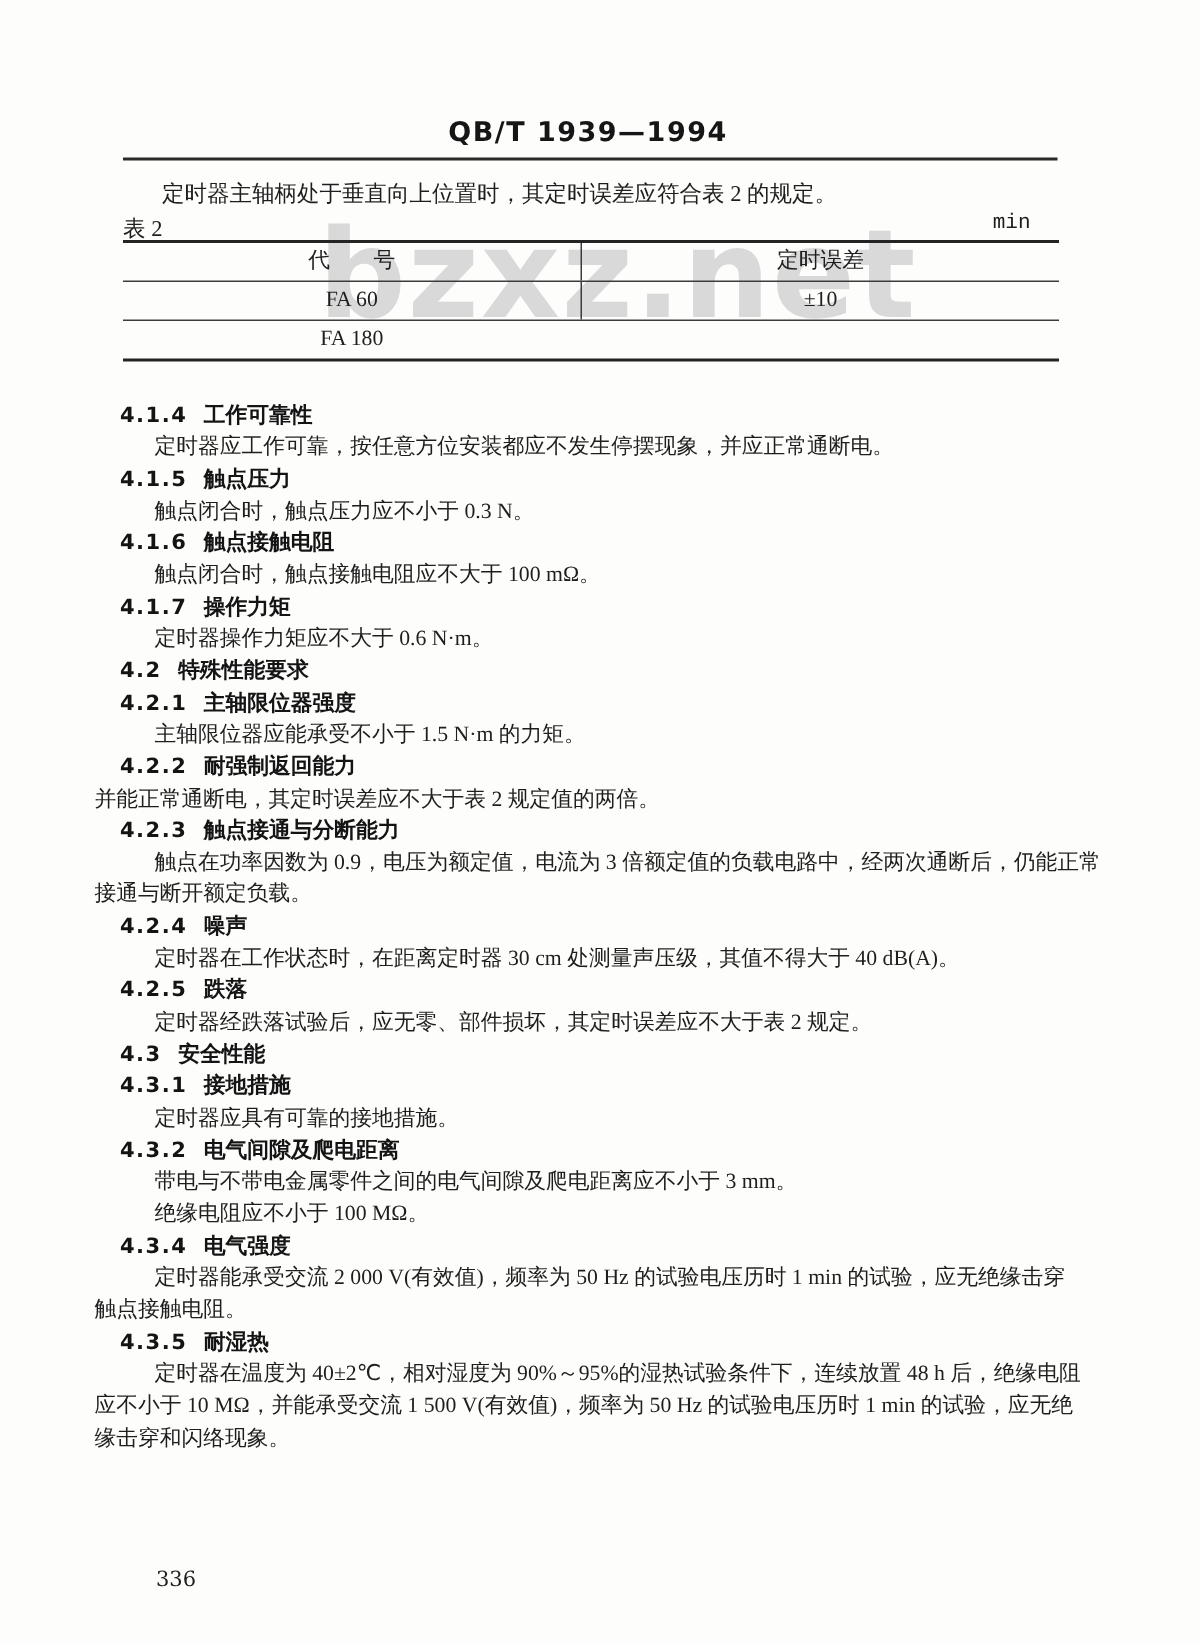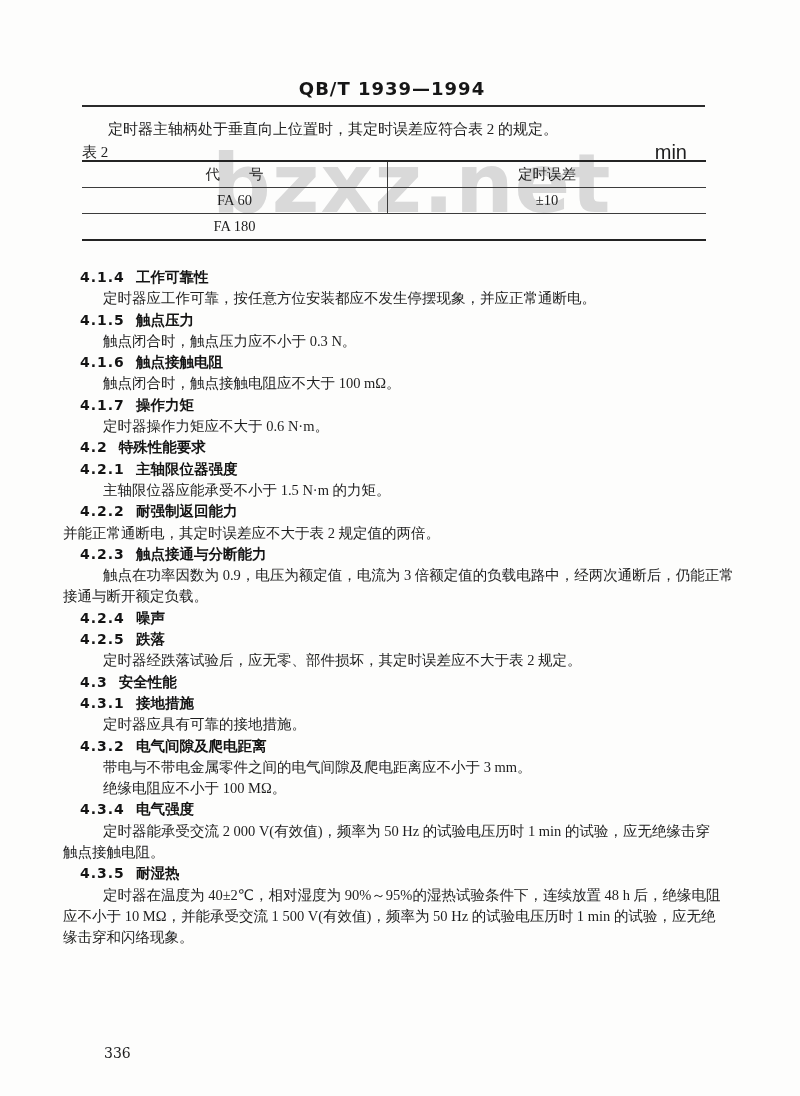--- a/index.html
+++ b/index.html
@@ -16,22 +16,22 @@
   .rule {
     position:absolute; top:105px; left:82px; width:623px; height:2px;
     background:#2b2b2b;
   }
   .intro { position:absolute; top:120px; left:108px; font-size:15px; white-space:nowrap; }
   .tcaption {
     position:absolute; top:143px; left:82px; width:624px; text-align:left;
     font-size:15px; z-index:2;font-family:Liberation Serif, serif;
   }
   .tunit {
-    position:absolute; top:141px; right:113px; font-size:20px;
-    font-family:Liberation Sans, sans-serif; z-index:2;
+    position:absolute; top:141px; right:113px; font-size:14px;
+    font-family:Liberation Mono, monospace; z-index:2;
   }
   .wmark {
     position:absolute; top:143px; left:212px; z-index:0;
     font-size:82px; line-height:1; font-weight:700; letter-spacing:1px;
     color:#d9d9d9; font-family:"DejaVu Sans","Liberation Sans",sans-serif;
     user-select:none;
   }
   .etable {
     position:absolute; top:160px; left:82px; width:624px; z-index:1;
     border-top:2px solid #242424; border-bottom:2px solid #242424;
@@ -92,20 +92,21 @@
   <div class="ln ln-first">定时器操作力矩应不大于 0.6 N·m。</div>
   <div class="ln ln-h"><span class="num">4.2</span><span>特殊性能要求</span></div>
   <div class="ln ln-h"><span class="num">4.2.1</span><span>主轴限位器强度</span></div>
   <div class="ln ln-first">主轴限位器应能承受不小于 1.5 N·m 的力矩。</div>
   <div class="ln ln-h"><span class="num">4.2.2</span><span>耐强制返回能力</span></div>
   <div class="ln ln-flush">并能正常通断电，其定时误差应不大于表 2 规定值的两倍。</div>
   <div class="ln ln-h"><span class="num">4.2.3</span><span>触点接通与分断能力</span></div>
   <div class="ln ln-first">触点在功率因数为 0.9，电压为额定值，电流为 3 倍额定值的负载电路中，经两次通断后，仍能正常</div>
   <div class="ln ln-flush">接通与断开额定负载。</div>
   <div class="ln ln-h"><span class="num">4.2.4</span><span>噪声</span></div>
+  <div class="ln ln-first">定时器在工作状态时，在距离定时器 30 cm 处测量声压级，其值不得大于 40 dB(A)。</div>
   <div class="ln ln-h"><span class="num">4.2.5</span><span>跌落</span></div>
   <div class="ln ln-first">定时器经跌落试验后，应无零、部件损坏，其定时误差应不大于表 2 规定。</div>
   <div class="ln ln-h"><span class="num">4.3</span><span>安全性能</span></div>
   <div class="ln ln-h"><span class="num">4.3.1</span><span>接地措施</span></div>
   <div class="ln ln-first">定时器应具有可靠的接地措施。</div>
   <div class="ln ln-h"><span class="num">4.3.2</span><span>电气间隙及爬电距离</span></div>
   <div class="ln ln-first">带电与不带电金属零件之间的电气间隙及爬电距离应不小于 3 mm。</div>
   <div class="ln ln-first">绝缘电阻应不小于 100 MΩ。</div>
   <div class="ln ln-h"><span class="num">4.3.4</span><span>电气强度</span></div>
   <div class="ln ln-first">定时器能承受交流 2 000 V(有效值)，频率为 50 Hz 的试验电压历时 1 min 的试验，应无绝缘击穿</div>

